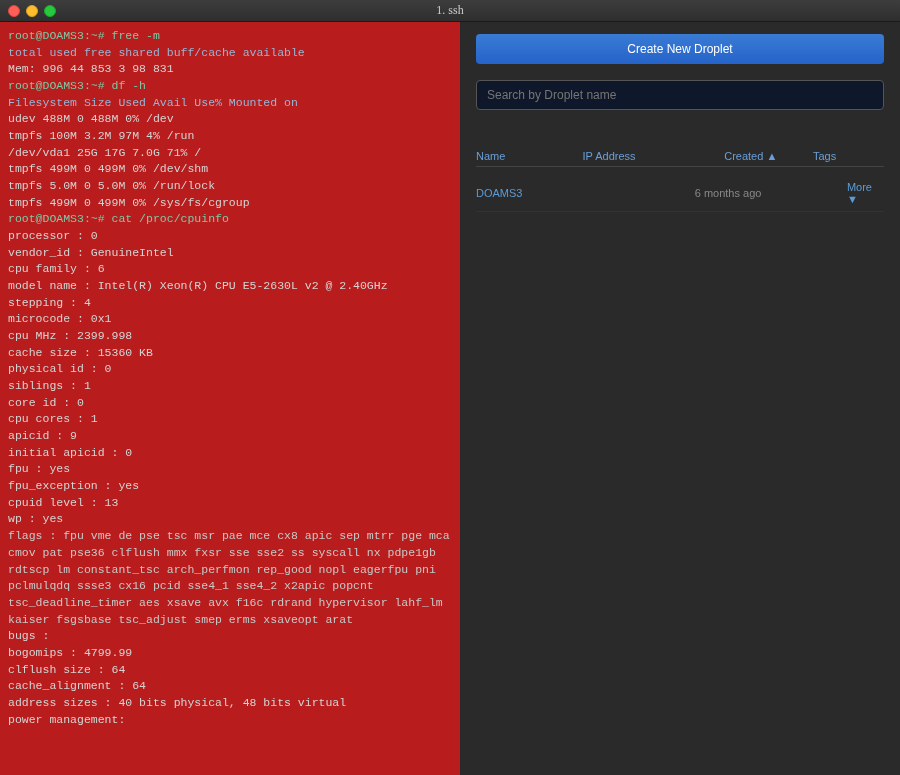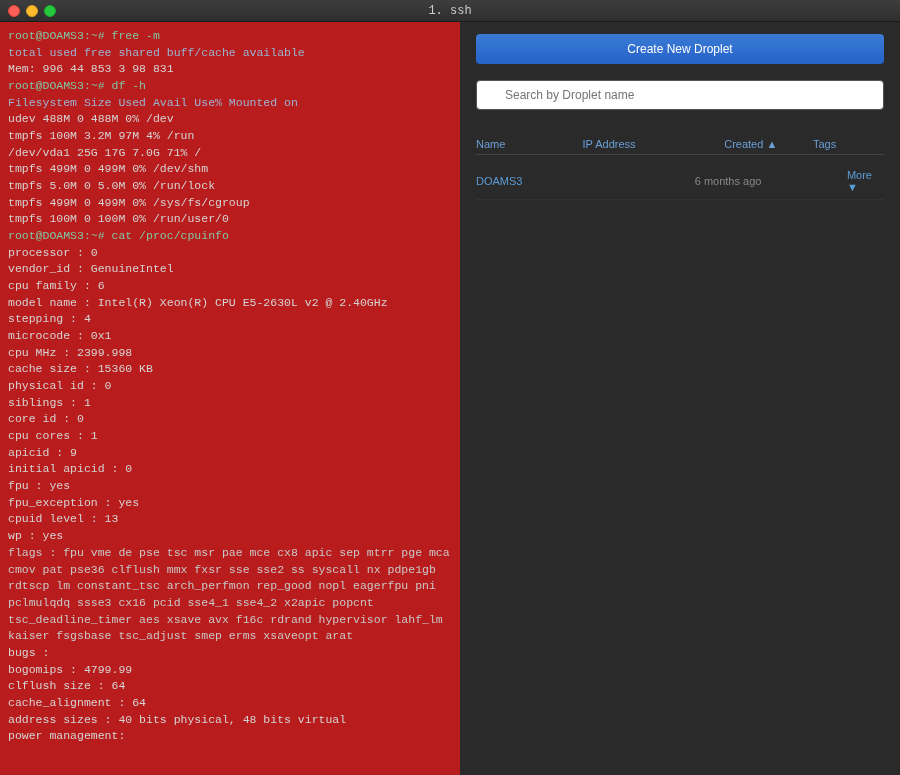--- a/index.html
+++ b/index.html
@@ -34,21 +34,21 @@
       width: 12px;
       height: 12px;
       border-radius: 50%;
     }
     .tl-close { background: #ff5f56; border: 1px solid #e0443e; }
     .tl-min   { background: #ffbd2e; border: 1px solid #dea123; }
     .tl-max   { background: #27c93f; border: 1px solid #1aab29; }
     .title-bar-title {
       color: #ccc;
       font-size: 12px;
-      font-family: Liberation Mono, monospace;
+      font-family: Liberation Serif, serif;
     }
 
     
     .terminal {
       width: 900px;
       height: 753px;
       background: #282828;
       display: flex;
       overflow: hidden;
     }
@@ -86,28 +86,28 @@
       border-radius: 4px;
       font-size: 12px;
       font-family: -apple-system, sans-serif;
       cursor: pointer;
       text-align: center;
       margin-bottom: 16px;
     }
 
     .search-box {
       width: 100%;
-      padding: 7px 28px;
-      background: #ffffff;
+      padding: 7px 10px;
+      background: #0f172a;
       border: 1px solid #555;
       border-radius: 4px;
       color: #888;
       font-size: 12px;
       font-family: -apple-system, sans-serif;
-      margin-bottom: 24px;
+      margin-bottom: 36px;
     }
 
     .table-header {
       display: flex;
       color: #6a9fd8;
       font-size: 11px;
       font-family: -apple-system, sans-serif;
       padding: 4px 0;
       border-bottom: 1px solid #444;
       margin-bottom: 8px;
@@ -159,21 +159,20 @@
         <div><span style="color:#9ab4d4">             total        used        free      shared  buff/cache   available</span></div>
         <div><span style="color:#d4d4d4">Mem:           996          44         853           3          98         831</span></div>
         <div><span style="color:#7ec8a4">root@DOAMS3:~# df -h</span></div>
         <div><span style="color:#9ab4d4">Filesystem      Size  Used Avail Use% Mounted on</span></div>
         <div><span style="color:#d4d4d4">udev            488M     0  488M   0% /dev</span></div>
         <div><span style="color:#d4d4d4">tmpfs           100M  3.2M   97M   4% /run</span></div>
         <div><span style="color:#d4d4d4">/dev/vda1        25G   17G  7.0G  71% /</span></div>
         <div><span style="color:#d4d4d4">tmpfs           499M     0  499M   0% /dev/shm</span></div>
         <div><span style="color:#d4d4d4">tmpfs           5.0M     0  5.0M   0% /run/lock</span></div>
         <div><span style="color:#d4d4d4">tmpfs           499M     0  499M   0% /sys/fs/cgroup</span></div>
-        <div><span style="color:#d4d4d4">tmpfs           100M     0  100M   0% /run/user/0</span></div>
         <div><span style="color:#7ec8a4">root@DOAMS3:~# cat /proc/cpuinfo</span></div>
         <div><span style="color:#d4d4d4">processor	: 0</span></div>
         <div><span style="color:#d4d4d4">vendor_id	: GenuineIntel</span></div>
         <div><span style="color:#d4d4d4">cpu family	: 6</span></div>
         <div><span style="color:#d4d4d4">model name	: Intel(R) Xeon(R) CPU E5-2630L v2 @ 2.40GHz</span></div>
         <div><span style="color:#d4d4d4">stepping	: 4</span></div>
         <div><span style="color:#d4d4d4">microcode	: 0x1</span></div>
         <div><span style="color:#d4d4d4">cpu MHz		: 2399.998</span></div>
         <div><span style="color:#d4d4d4">cache size	: 15360 KB</span></div>
         <div><span style="color:#d4d4d4">physical id	: 0</span></div>

